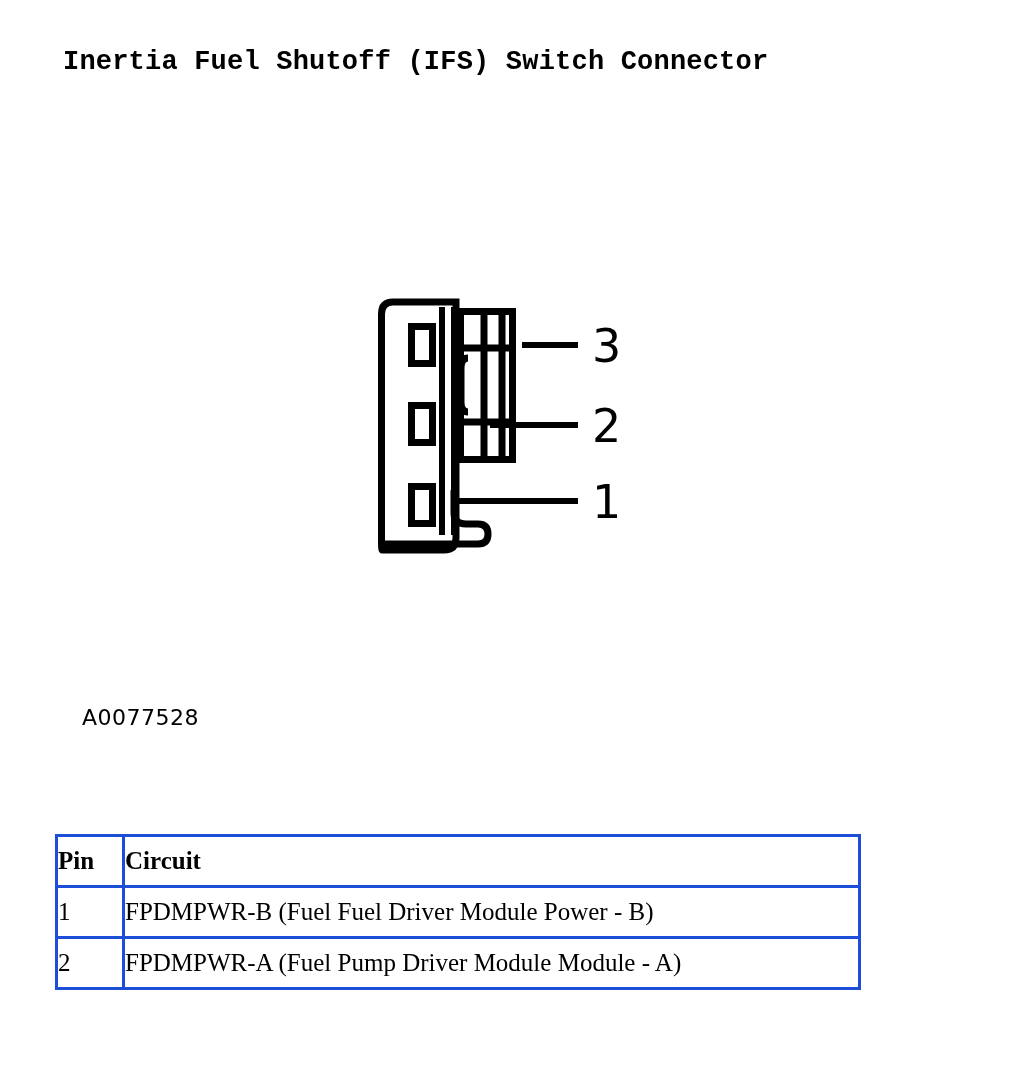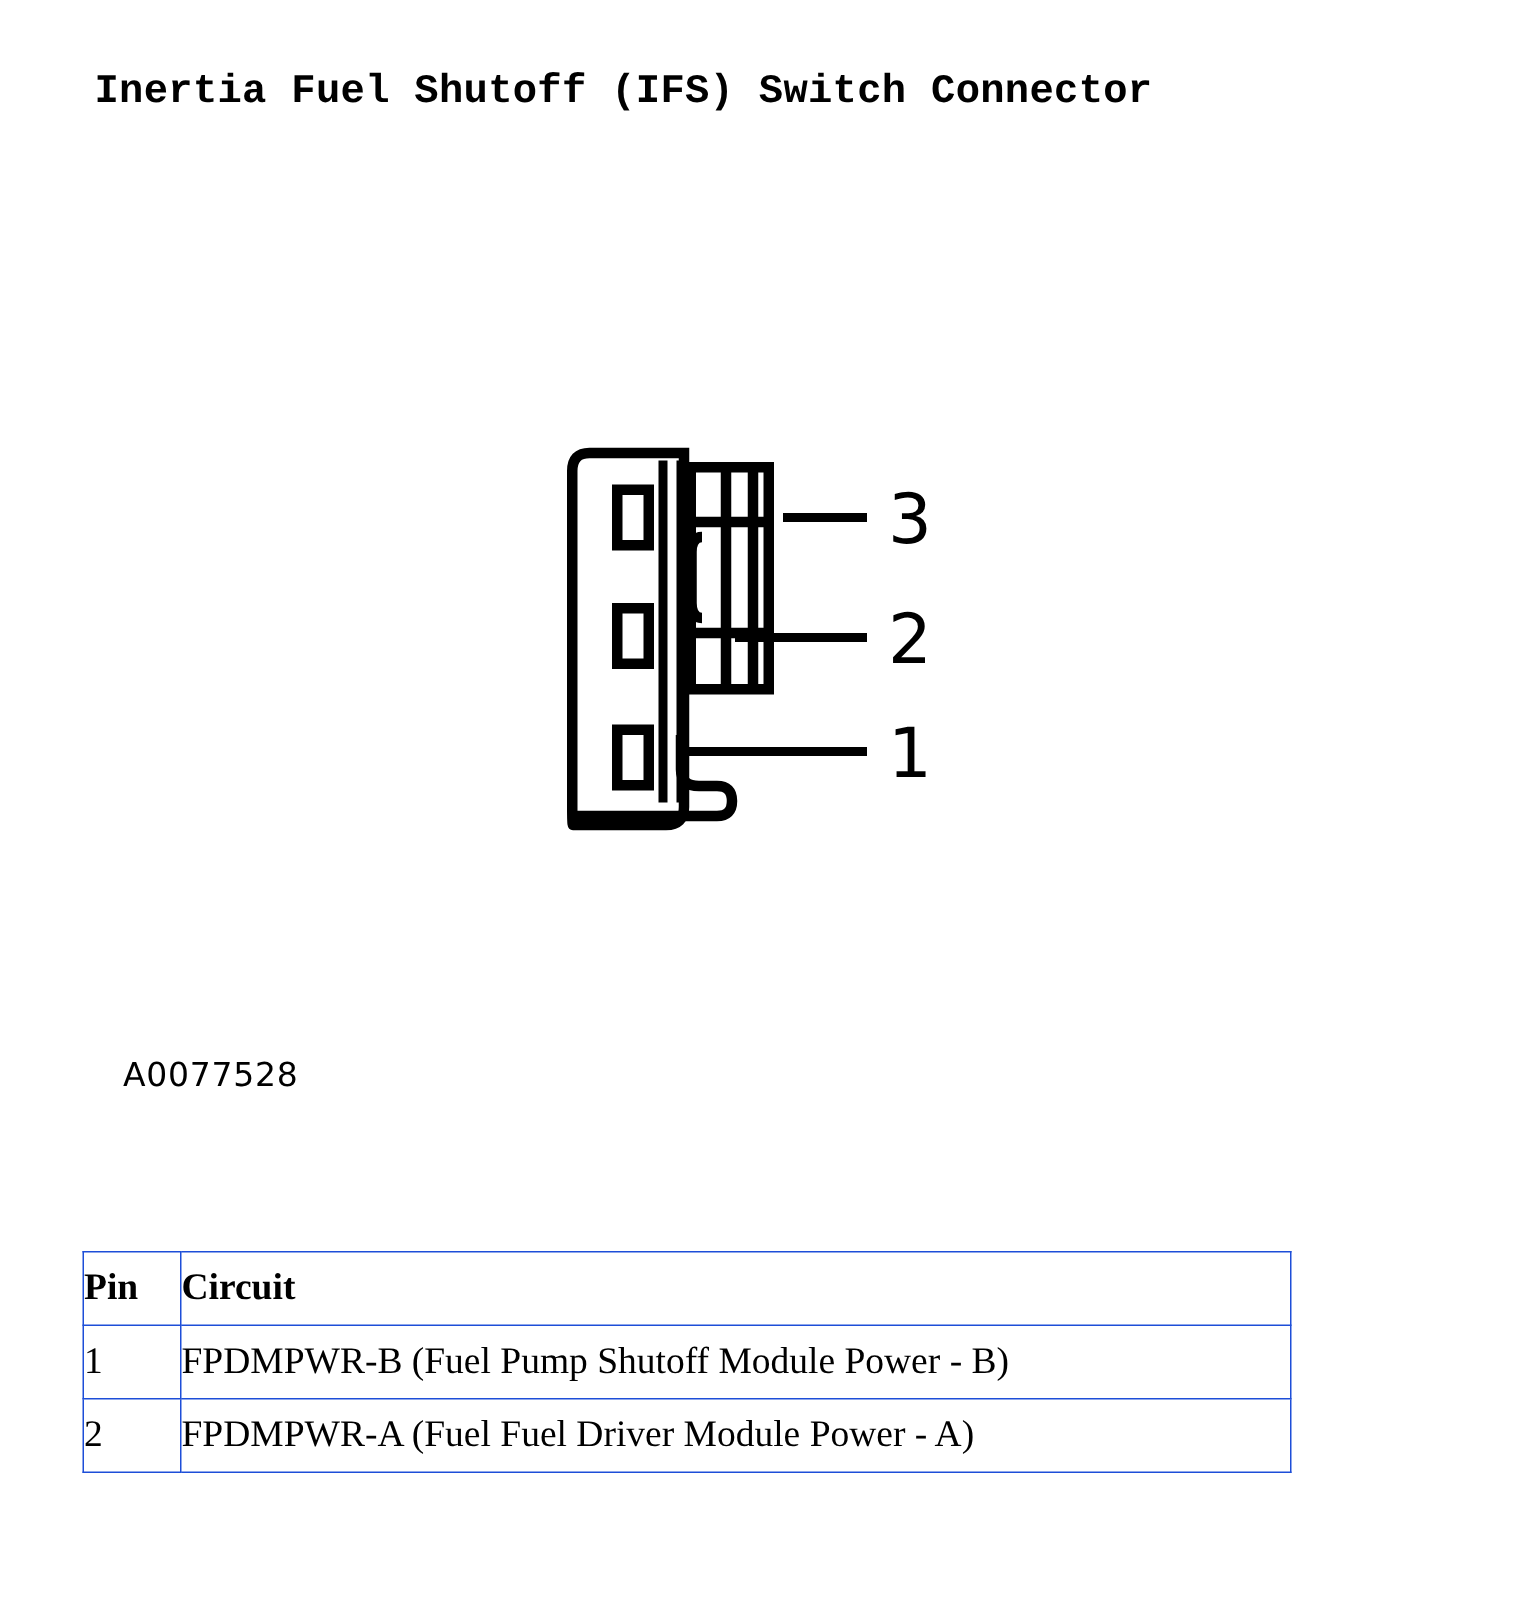--- a/index.html
+++ b/index.html
@@ -42,21 +42,21 @@
   }
   .pin-table {
     position: absolute;
     left: 55px;
     top: 834px;
     width: 806px;
     border-collapse: collapse;
     table-layout: fixed;
   }
   .pin-table td, .pin-table th {
-    border: 1px solid #1d4ed8;
+    border: 3px solid #1d4ed8;
     padding: 0;
     vertical-align: middle;
   }
   .col-pin {
     width: 64px;
   }
   .th-pin {
     font-family: "Liberation Serif", serif;
     font-weight: bold;
     font-size: 25px;
@@ -143,20 +143,20 @@
 <table class="pin-table">
   <thead>
     <tr>
       <th class="th-pin col-pin">Pin</th>
       <th class="th-circuit">Circuit</th>
     </tr>
   </thead>
   <tbody>
     <tr>
       <td class="td-pin col-pin">1</td>
-      <td class="td-circuit">FPDMPWR-B (Fuel Pump Shutoff Module Power - B)</td>
+      <td class="td-circuit">FPDMPWR-B (Fuel Fuel Driver Module Power - B)</td>
     </tr>
     <tr>
       <td class="td-pin col-pin">2</td>
-      <td class="td-circuit">FPDMPWR-A (Fuel Fuel Driver Module Power - A)</td>
+      <td class="td-circuit">FPDMPWR-A (Fuel Pump Driver Module Module - A)</td>
     </tr>
   </tbody>
 </table>
 
 </body></html>

